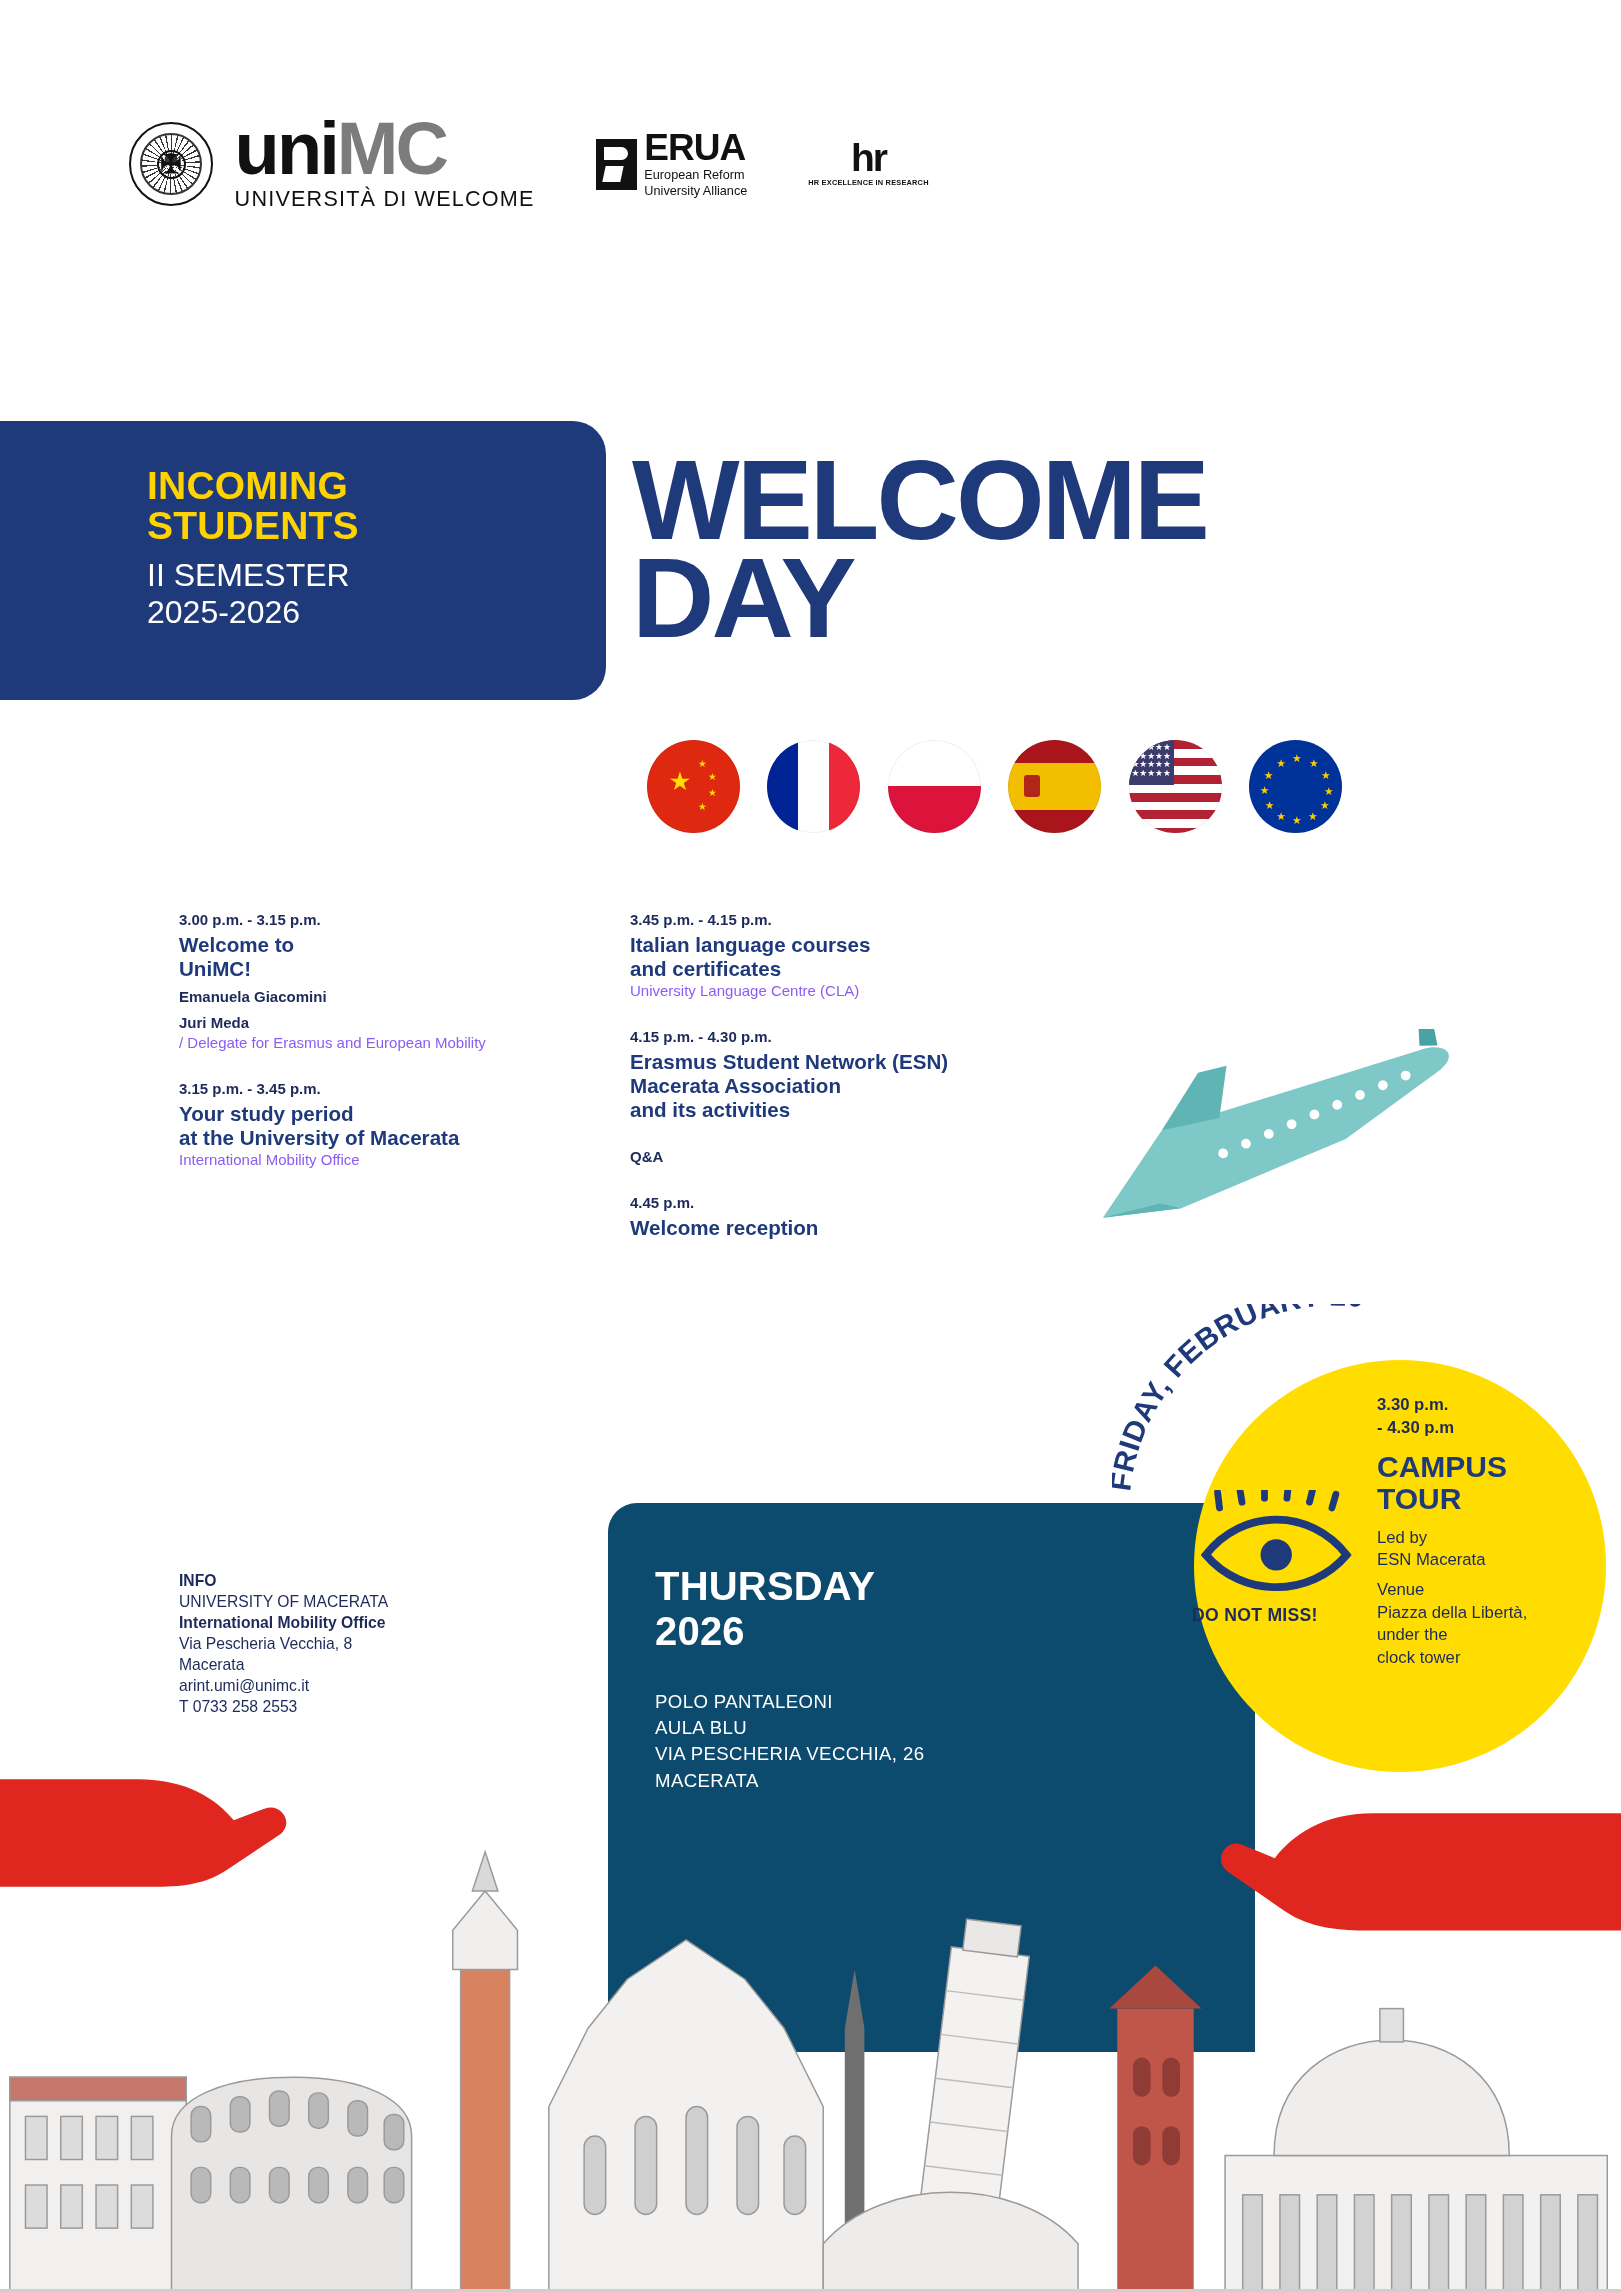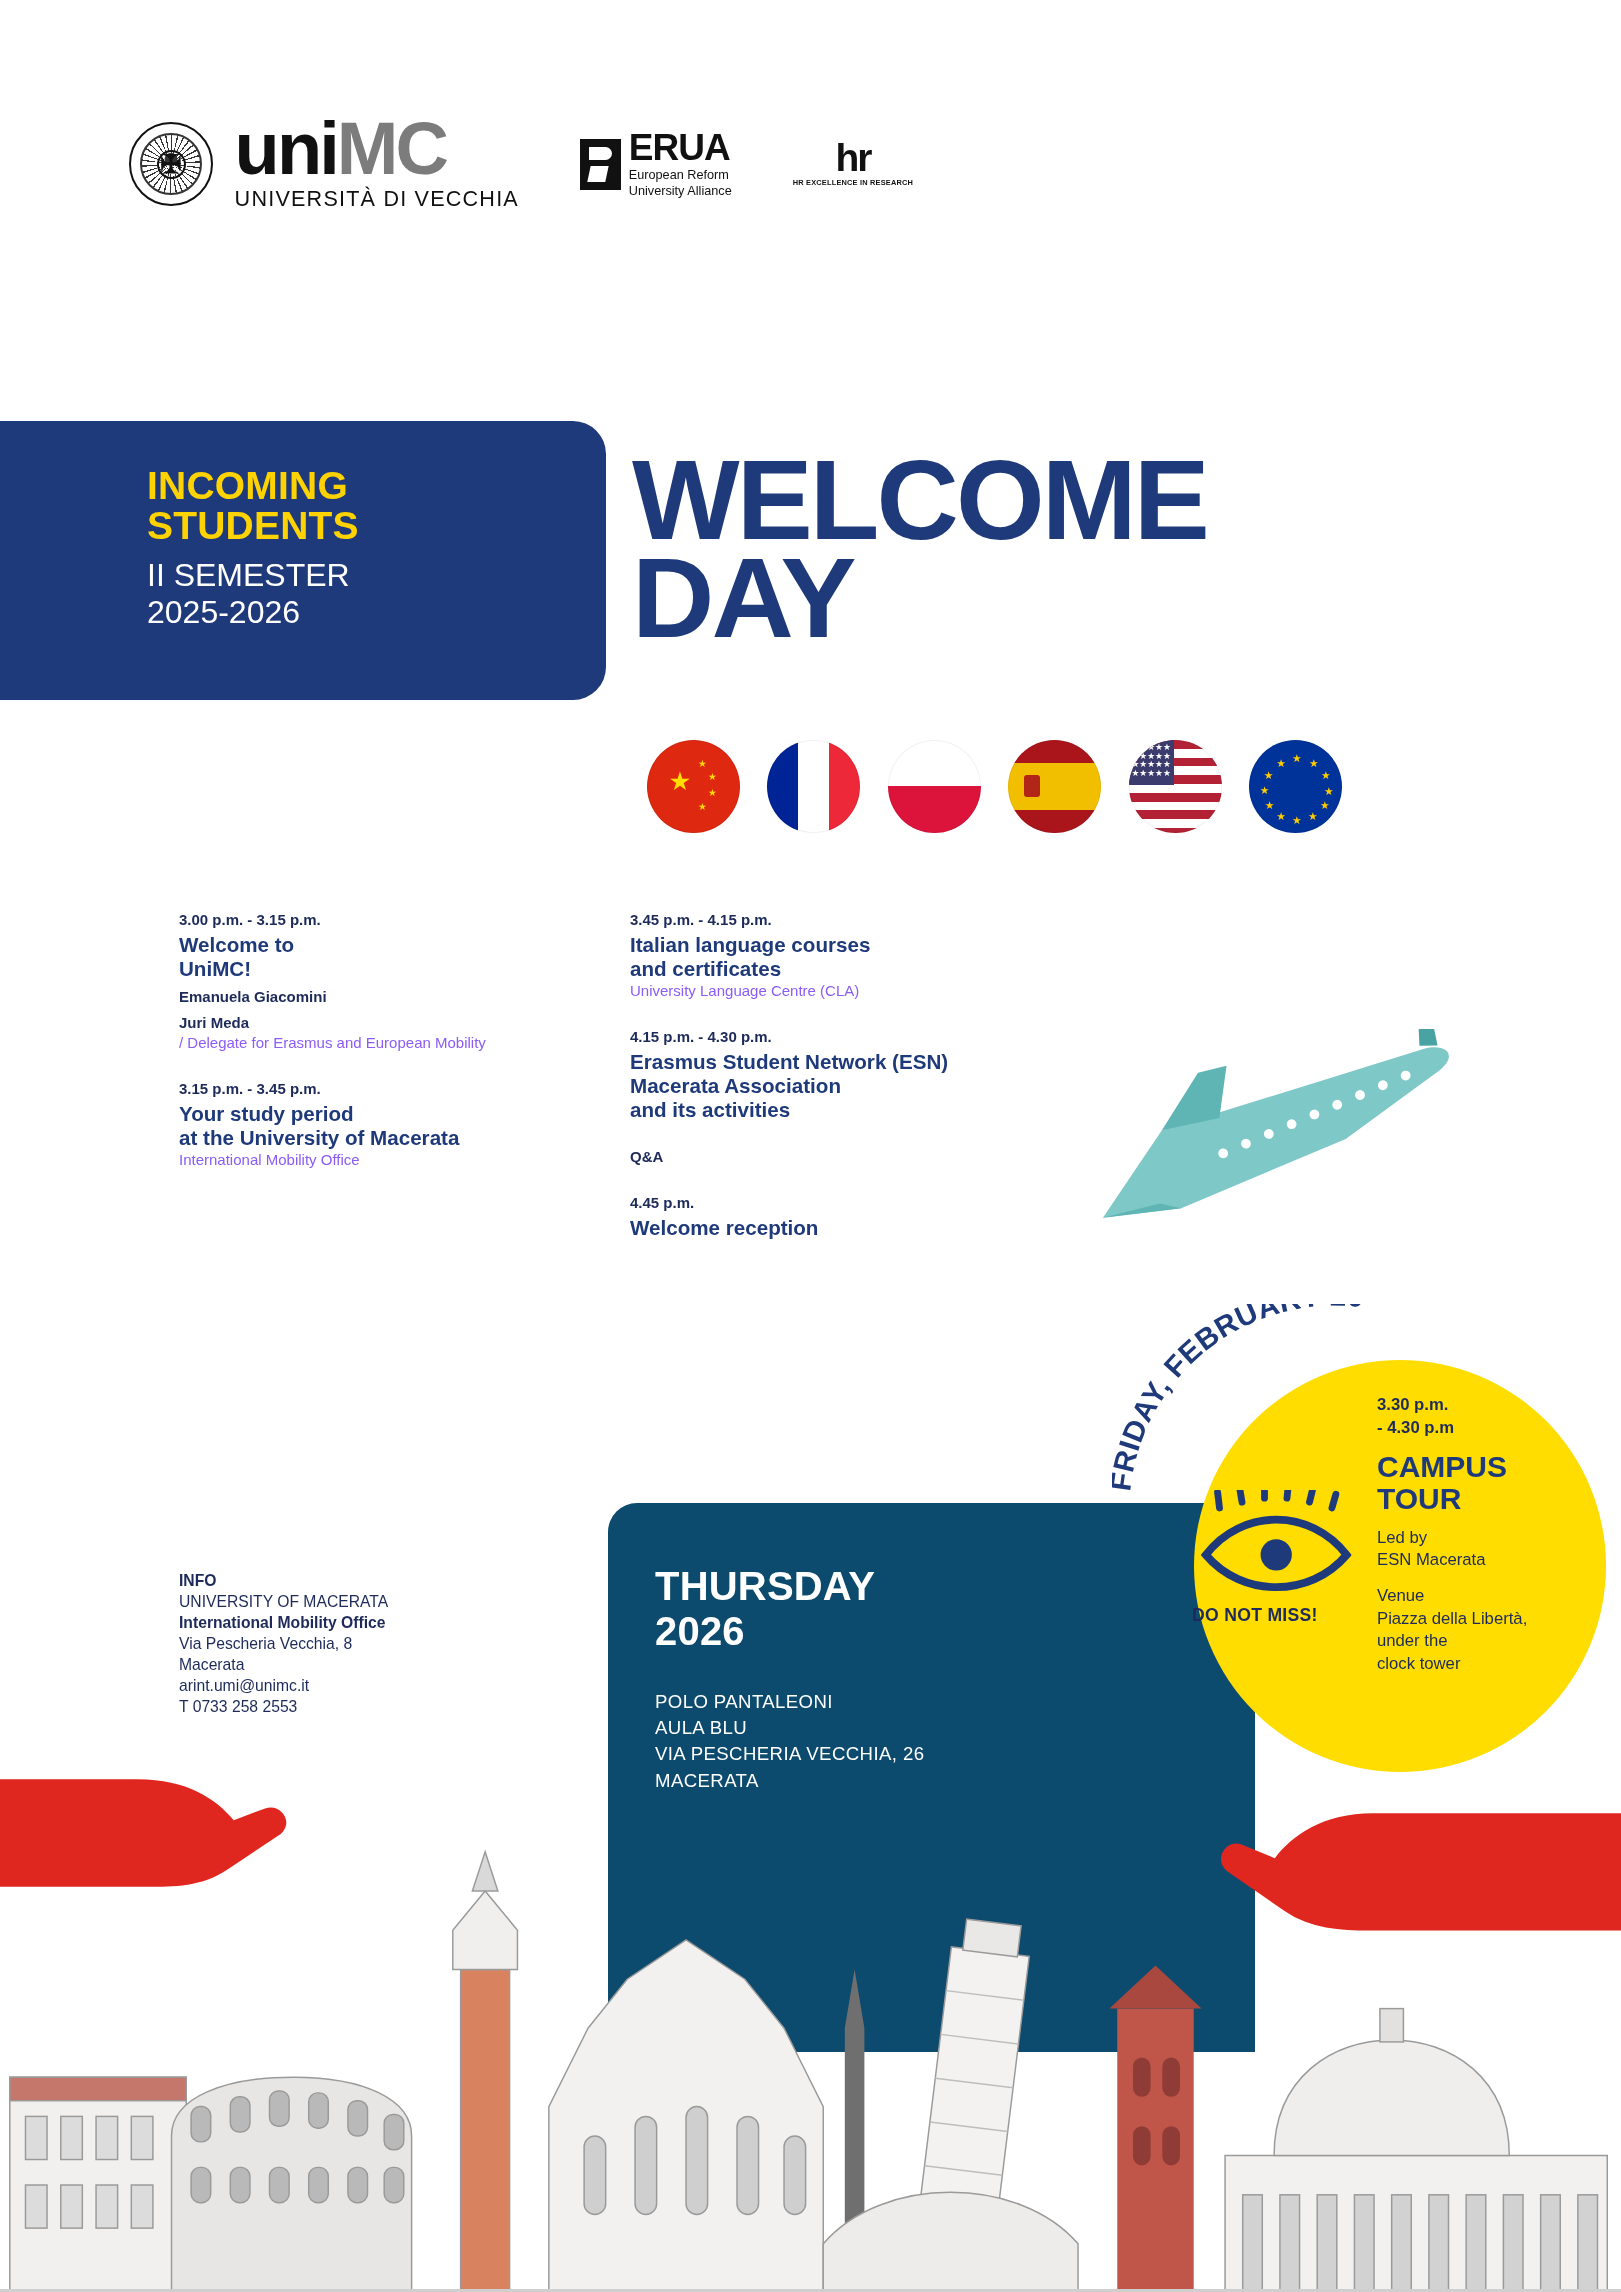--- a/index.html
+++ b/index.html
@@ -99,21 +99,21 @@
   
   .yellow { position: absolute; left: 1194px; top: 1360px; width: 412px; height: 412px; border-radius: 50%; background: #ffdd00; }
   .arc-text { position: absolute; left: 1112px; top: 1304px; width: 392px; height: 216px; pointer-events: none; }
   .arc-text text { font-family: "Liberation Sans", sans-serif; font-weight: 800; font-size: 30px; fill: #1f3a7a; letter-spacing: .5px;}
   .eye { position: absolute; left: 1198px; top: 1490px; width: 176px; height: 118px; }
   .dnm { position: absolute; left: 1192px; top: 1605px; font-size: 17.6px; font-weight: 800; color: #1d2a5a; letter-spacing: 0.3px; }
   .tour { position: absolute; left: 1377px; top: 1394px; width: 225px; color: #1d2a5a; font-size: 16.7px; line-height: 1.36; }
   .tour .t-time { font-weight: 700; }
   .tour .t-title { font-size: 30px; font-weight: 800; color: #1f3a7a; line-height: 1.06; margin-top: 11.8px; }
   .tour .t-led { margin-top: 11.8px; }
-  .tour .t-venue { margin-top: 13px; }
+  .tour .t-venue { margin-top: 7px; }
 
   
   .hand-left { position: absolute; left: -29px; top: 1740px; width: 412px; height: 225px; }
   .hand-right { position: absolute; left: 1147px; top: 1774px; width: 510px; height: 225px; }
 
   
   .skyline { position: absolute; left: 0; bottom: 0; width: 1621px; height: 510px; }
   .sky-base { position:absolute; bottom:0; left:0; width:100%; height:3.9px; background:#cfcfcf; }
 </style>
 </head>
@@ -122,21 +122,21 @@
 <div class="poster">
 
   <div class="logo-row">
     <div class="seal">
       <div class="seal-ring"></div>
       <div class="seal-inner"></div>
       <div class="seal-x">✠</div>
     </div>
     <div class="unimc-word">
       <div class="big"><span>uni</span><span class="grey">MC</span></div>
-      <div class="sub">UNIVERSITÀ DI VECCHIA</div>
+      <div class="sub">UNIVERSITÀ DI WELCOME</div>
     </div>
     <div class="erua">
       <div class="erua-mark"></div>
       <div class="erua-text">
         <div class="t1">ERUA</div>
         <div class="t2">
           <div>European Reform</div>
           <div>University Alliance</div>
         </div>
       </div>

